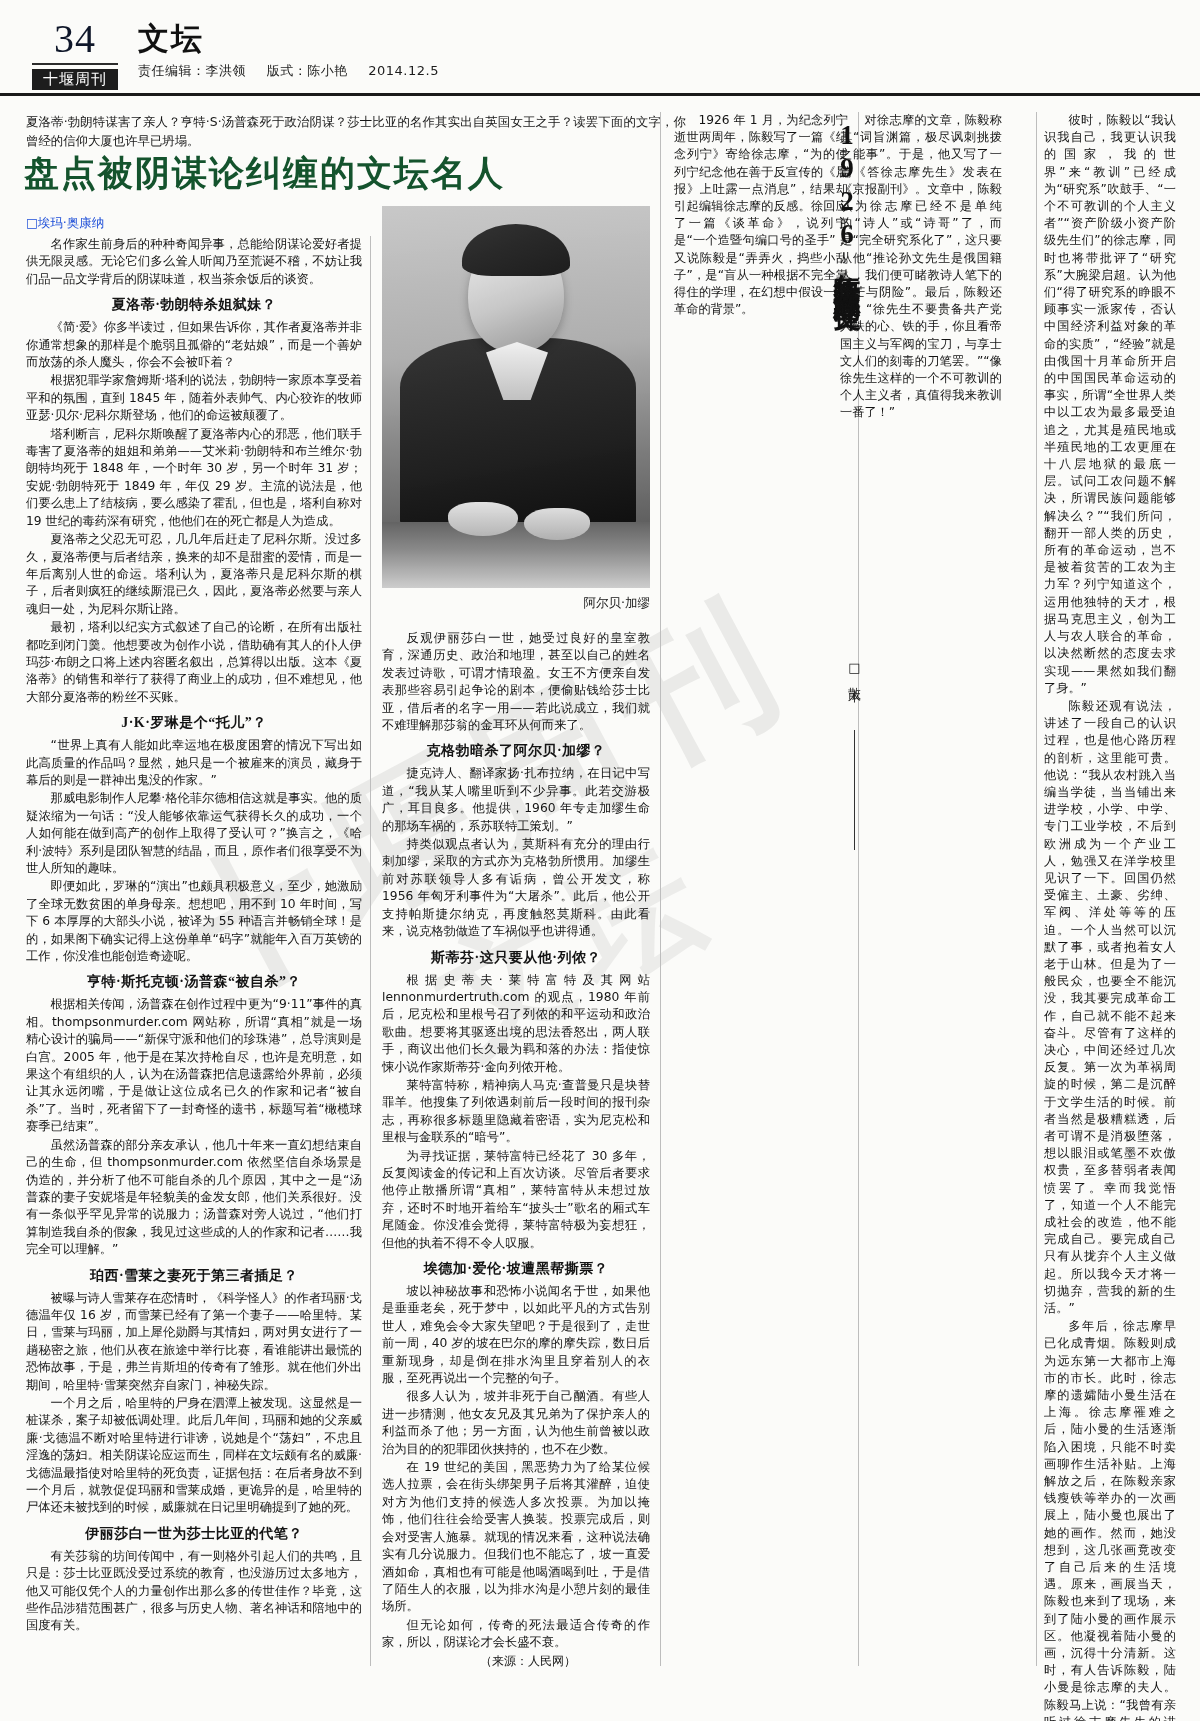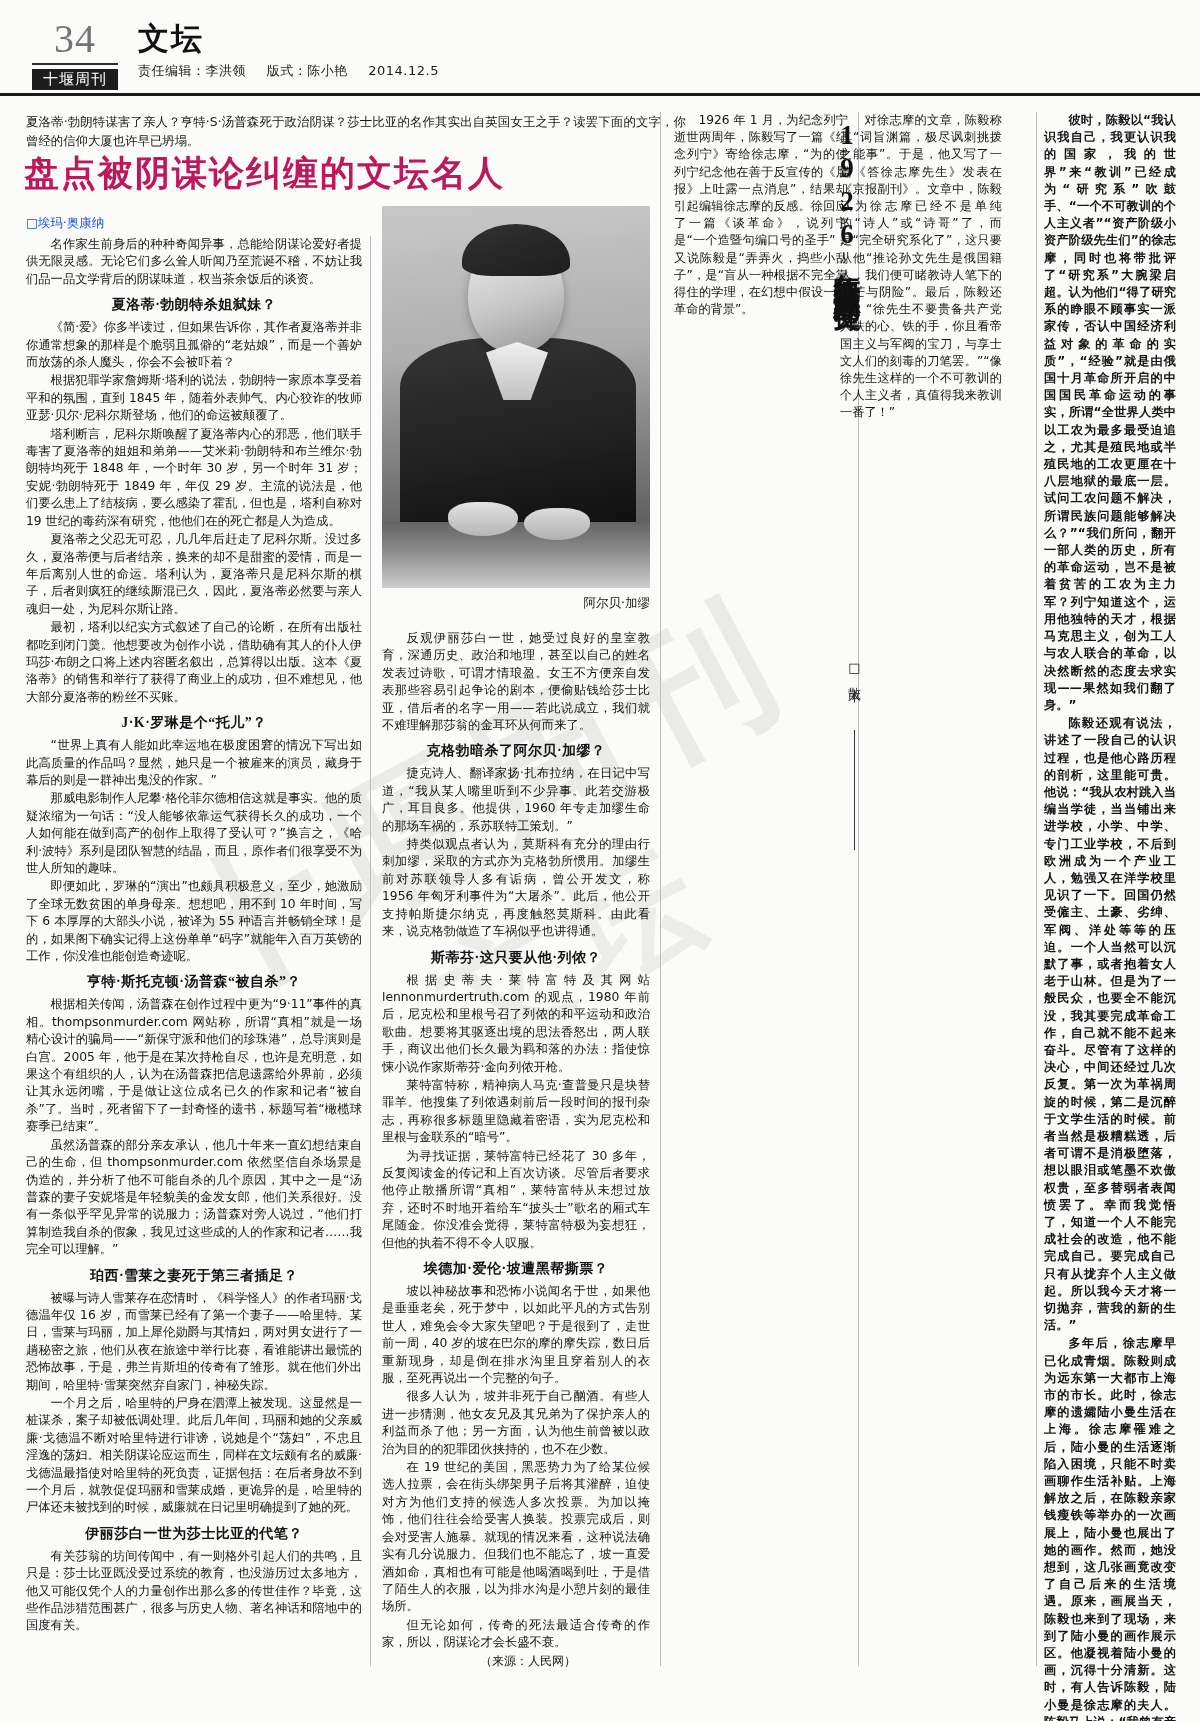--- a/index.html
+++ b/index.html
@@ -34,21 +34,21 @@
   .page-num-box {
     position: absolute;
     left: 32px; top: 16px;
     width: 86px;
     text-align: center;
   }
   .page-num {
     font-family: "Liberation Serif", "DejaVu Serif", serif;
     font-size: 40px;
     line-height: 46px;
-    color: #737373;
+    color: #0f172a;
     border-bottom: 2px solid #2b2b2b;
     padding-bottom: 1px;
     letter-spacing: 1px;
   }
   .weekly-tag {
     margin-top: 4px;
     background: #1d1d1d;
     color: #fff;
     font-size: 15px;
     line-height: 21px;
@@ -122,21 +122,21 @@
   }
   .headline {
     position: absolute;
     left: 24px; top: 152px;
     width: 680px;
     font-family: "Liberation Serif", "DejaVu Serif", serif;
     font-weight: bold;
     font-size: 35px;
     line-height: 44px;
     letter-spacing: 2px;
-    color: #be185d;
+    color: #14532d;
   }
   .byline-left {
     position: absolute;
     left: 26px; top: 215px;
     font-size: 12.5px;
     line-height: 16px;
     color: #1d4ed8;
   }
 
   
@@ -235,21 +235,21 @@
     line-height: 20px;
     font-weight: bold;
     text-align: center;
     font-family: "Liberation Serif", "DejaVu Serif", serif;
     letter-spacing: 0.5px;
   }
   #col1 { left: 26px;  top: 236px; width: 336px; height: 1430px; }
   #col2 { left: 382px; top: 630px; width: 268px; height: 1040px; }
   #col3 { left: 674px; top: 112px; width: 174px; height: 1560px; }
   #col4 { left: 840px; top: 112px; width: 162px; height: 1560px; }
-  #col5 { left: 1044px; top: 112px; width: 132px; height: 1560px; font-weight: bold; }
+  #col5 { left: 1044px; top: 112px; width: 132px; height: 1560px; }
   #col3 p, #col4 p, #col5 p { font-size: 12.2px; line-height: 17.2px; }
   .src {
     text-align: center;
     text-indent: 0;
     margin-top: 8px;
     font-size: 12px;
   }
 
   
   .vrule {

